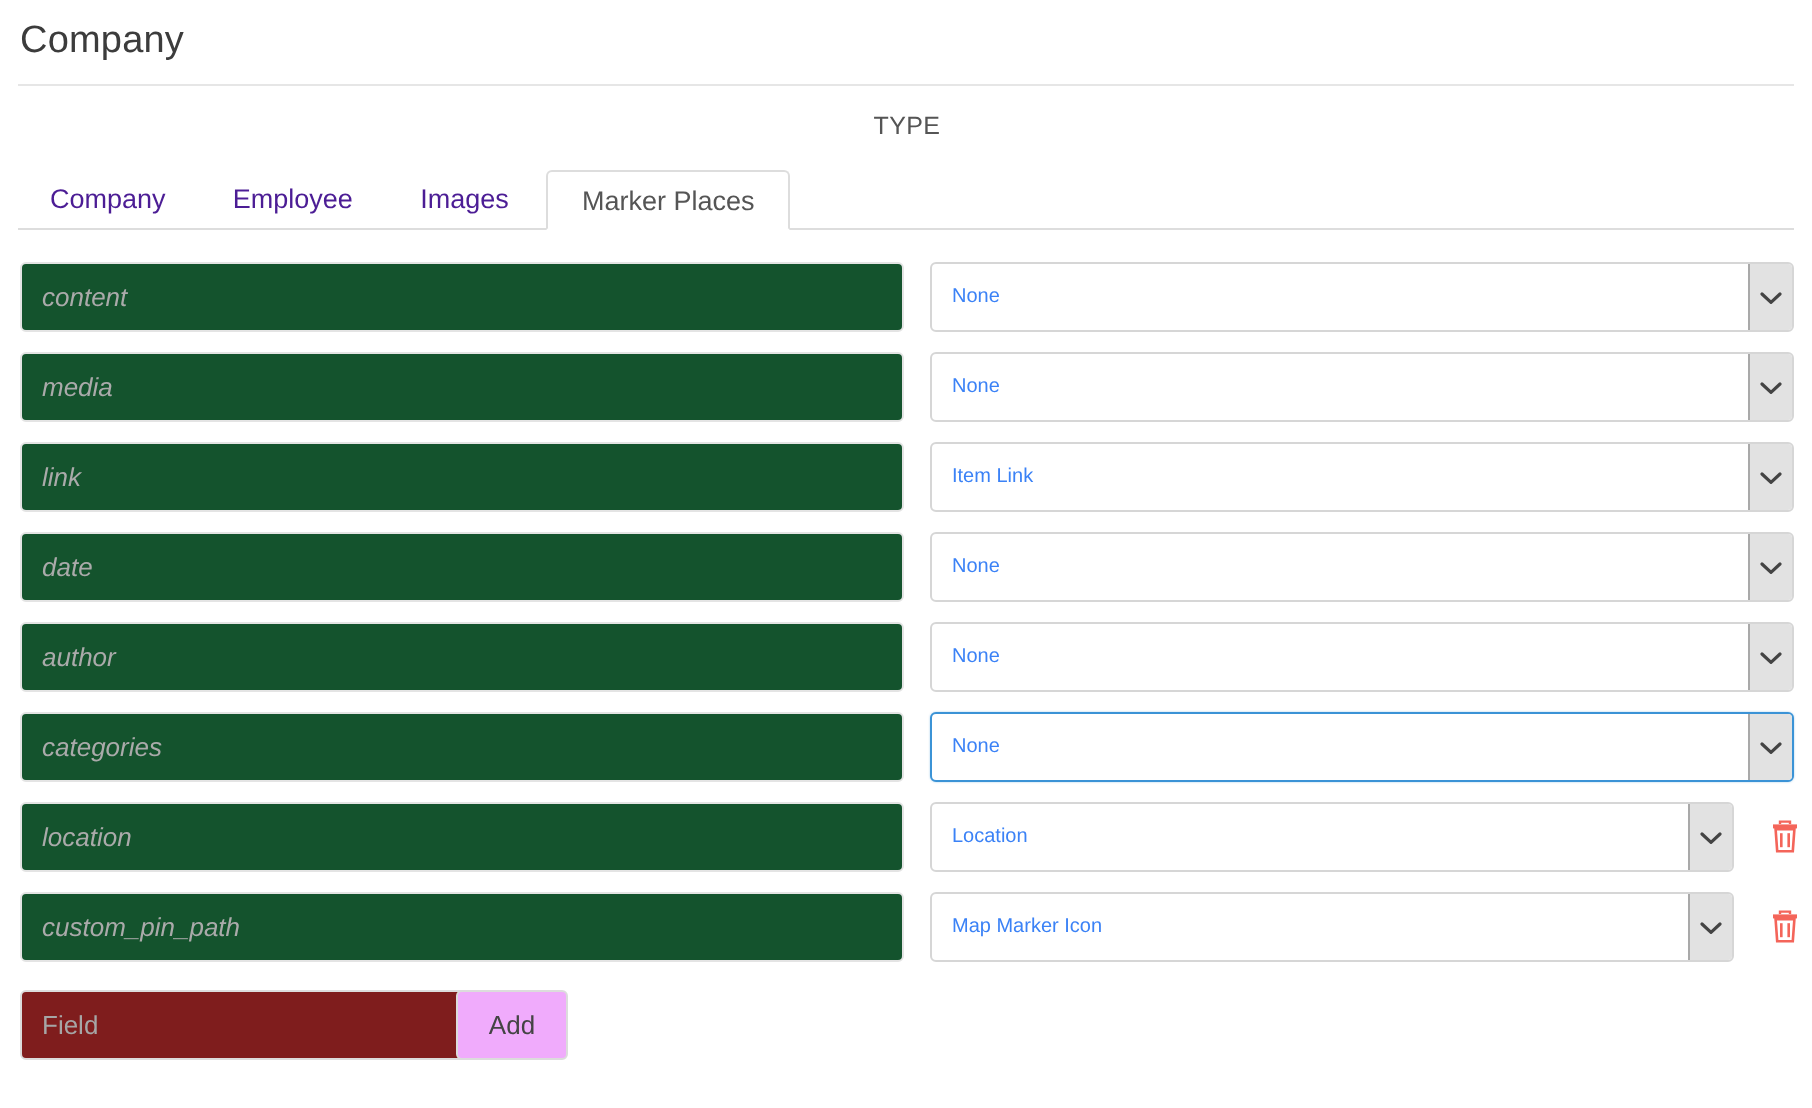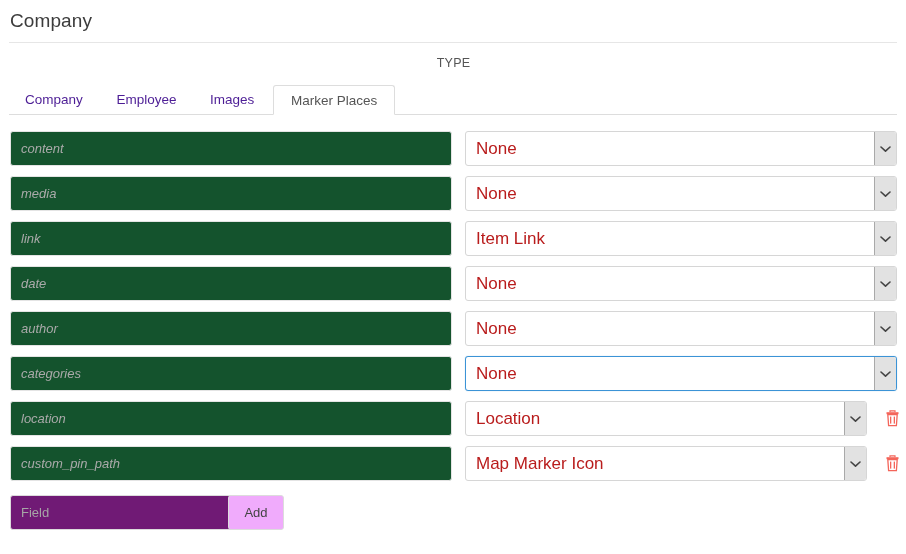--- a/index.html
+++ b/index.html
@@ -133,22 +133,22 @@
   }
   .select-wrap.short {
     width: 402px;
   }
   .select-value {
     position: absolute;
     left: 10px;
     top: 0;
     right: 24px;
     line-height: 33px;
-    font-size: 17px;
-    color: #b91c1c;
+    font-size: 10px;
+    color: #3b82f6;
     white-space: nowrap;
     overflow: hidden;
   }
   .select-arrow {
     position: absolute;
     right: 0;
     top: 0;
     width: 21px;
     height: 33px;
     background: #e2e2e2;
@@ -181,21 +181,21 @@
   }
   .add-input {
     position: absolute;
     left: 1px;
     top: 0;
     width: 244px;
     height: 35px;
     box-sizing: border-box;
     border: 1px solid #dcdcdc;
     border-radius: 3px;
-    background: #701a75;
+    background: #7f1d1d;
     color: #a6a6a6;
     font-family: "Liberation Sans", sans-serif;
     font-size: 13px;
     padding: 0 10px;
     outline: none;
   }
   .add-input::placeholder {
     color: #a6a6a6;
     opacity: 1;
   }

